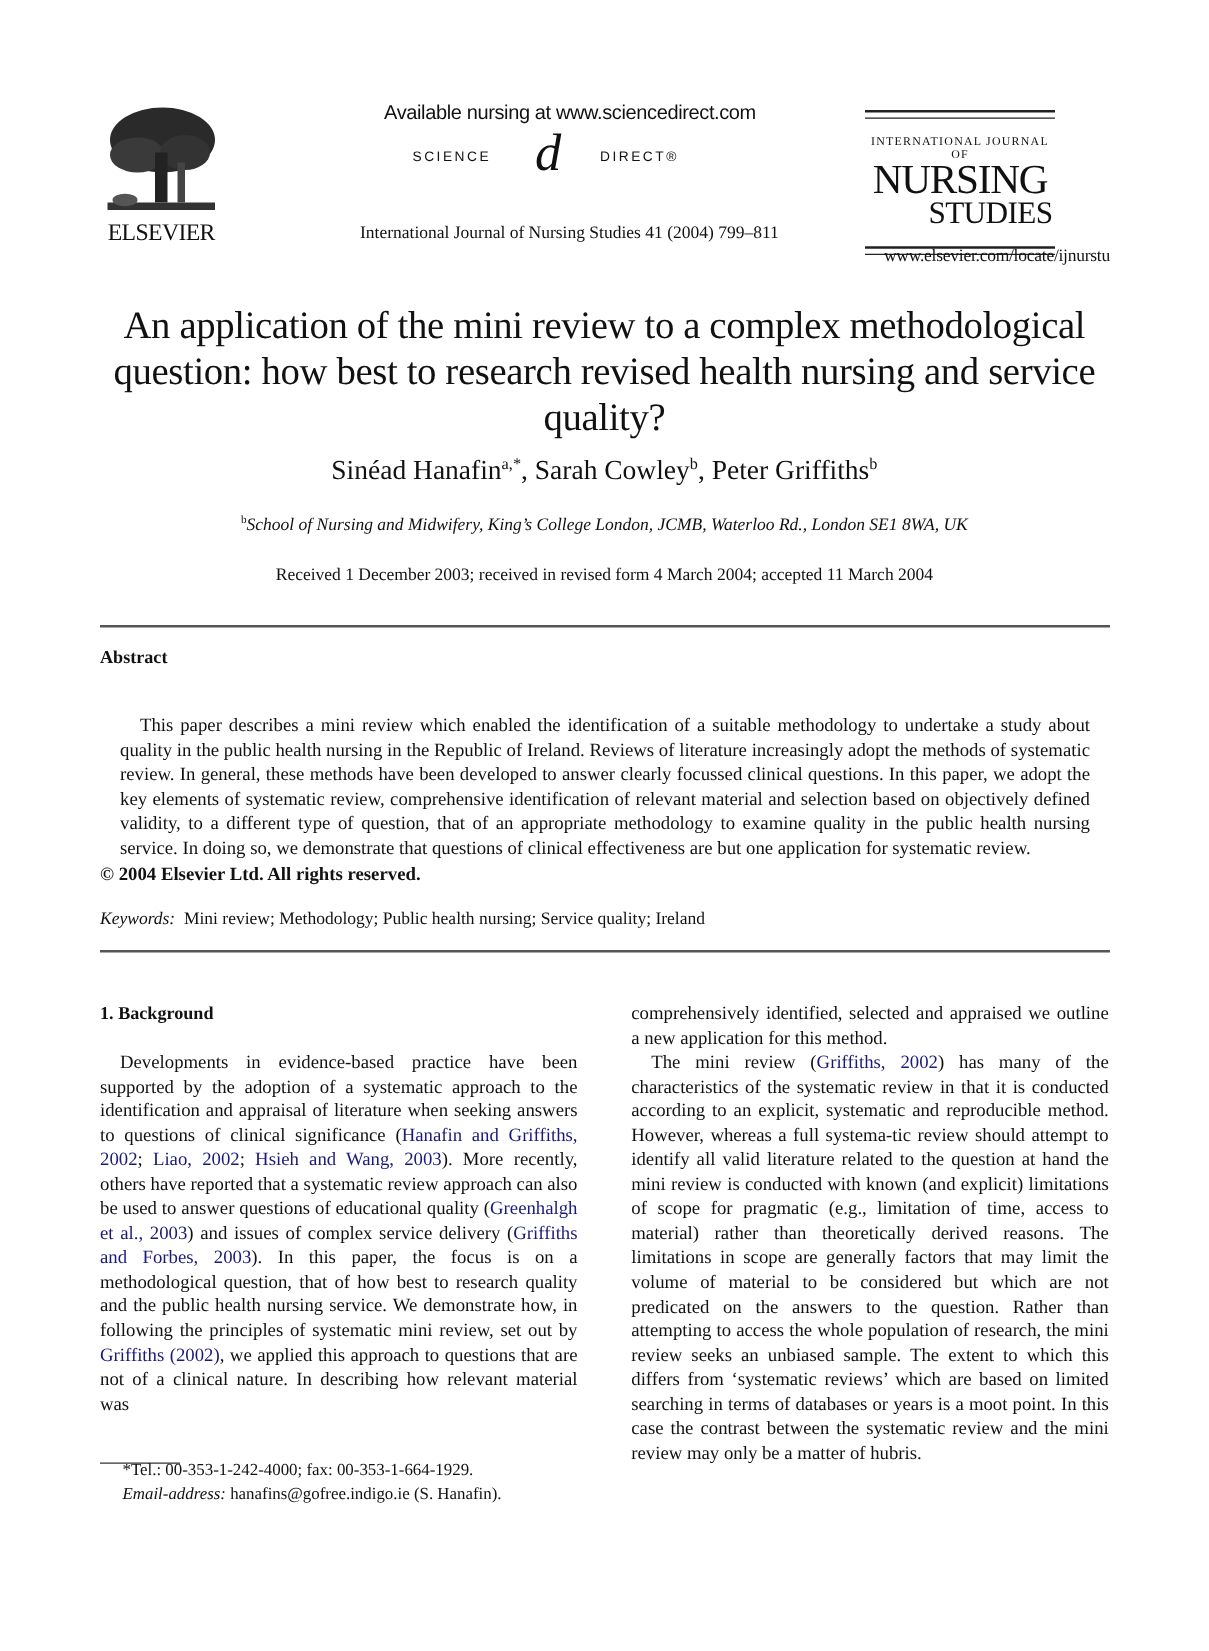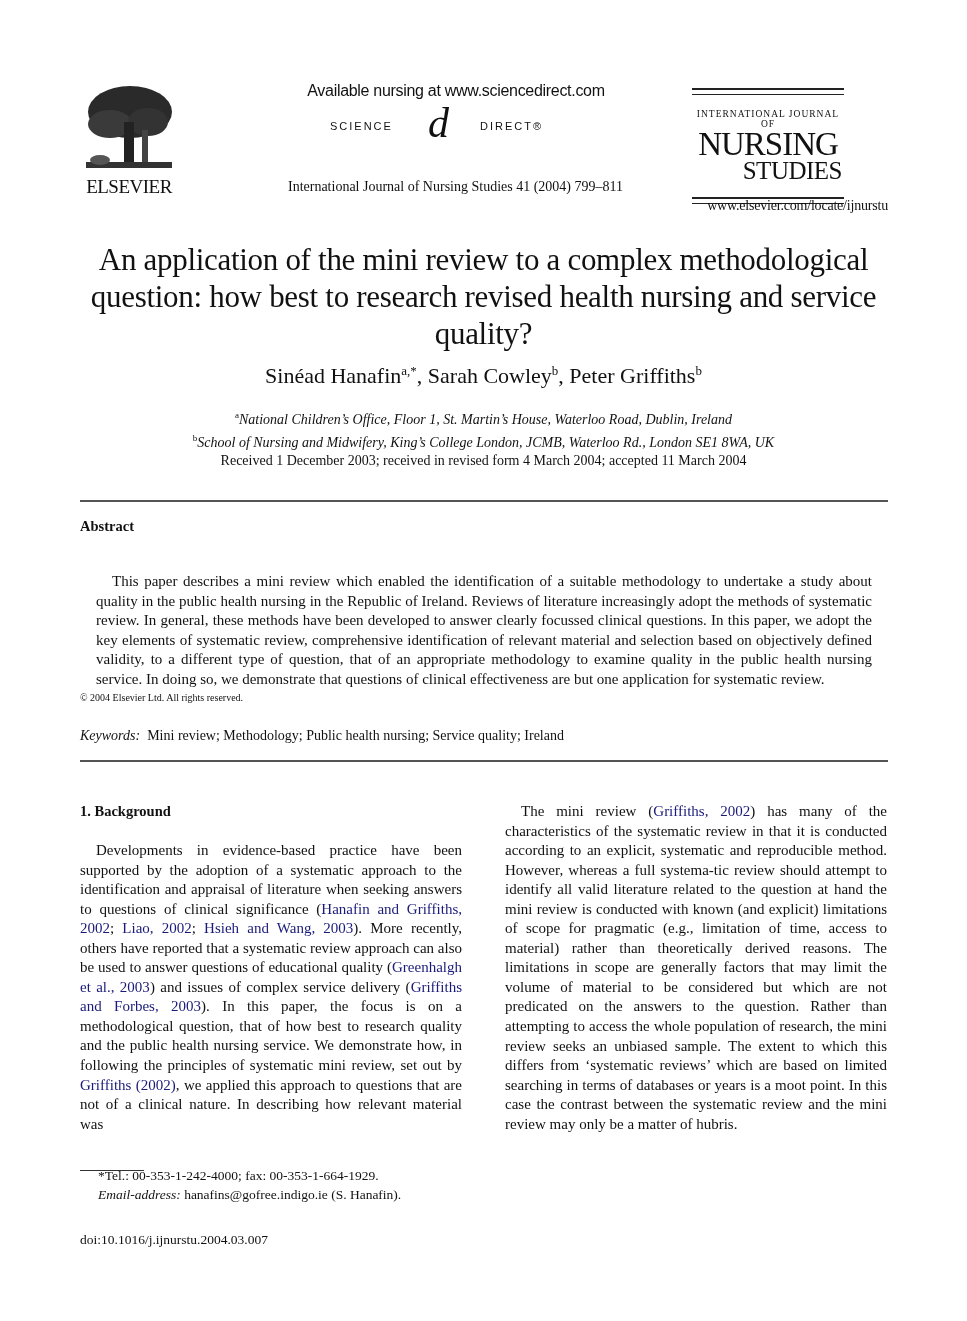--- a/index.html
+++ b/index.html
@@ -38,21 +38,21 @@
   #affils { left: 60px; top: 406px; width: 847px; text-align: center; font-style: italic; font-size: 14px; line-height: 19px; }
   #affils sup { font-style: normal; font-size: 9px; }
   #received { left: 60px; top: 453px; width: 847px; text-align: center; font-size: 14px; }
 
   .hrule { left: 80px; width: 808px; height: 0; border-top: 2px solid #555; }
 
   
   #abs-h { left: 80px; top: 518px; font-weight: bold; font-size: 14.5px; }
   #abs-body { left: 80px; top: 556px; width: 808px; font-size: 15px; line-height: 19.6px; text-align: justify; }
   #abs-body p { margin: 16px; text-indent: 16px; }
-  #abs-copy { left: 80px; top: 692px; font-size: 10px; }
+  #abs-copy { left: 80px; top: 692px; font-size: 15px; font-weight: bold; }
   #keywords { left: 80px; top: 728px; font-size: 14px; }
   #keywords .kl { font-style: italic; }
 
   
   #sec-h { left: 80px; top: 803px; font-weight: bold; font-size: 14.5px; }
   .col { width: 382px; font-size: 15px; line-height: 19.55px; text-align: justify; }
   .col p { margin: 0; }
   .ind { text-indent: 16px; }
   #col-left { left: 80px; top: 841px; }
   #col-right { left: 505px; top: 802px; }
@@ -94,21 +94,20 @@
   <div class="stud">STUDIES</div>
   <div class="rule2 bottom"></div>
 </div>
 <div id="jurl" class="abs link" style="color:#111">www.elsevier.com/locate/ijnurstu</div>
 
 <div id="title" class="abs">An application of the mini review to a complex methodological question: how best to research revised health nursing and service quality?</div>
 <div id="authors" class="abs">
   <span>Sinéad Hanafin</span><sup>a,*</sup><span>, </span><span>Sarah Cowley</span><sup>b</sup><span>, </span><span>Peter Griffiths</span><sup>b</sup>
 </div>
 <div id="affils" class="abs">
-  <div><sup>a</sup><span>National Children’s Office, Floor 1, St. Martin’s House, Waterloo Road, Dublin, Ireland</span></div>
   <div><sup>b</sup><span>School of Nursing and Midwifery, King’s College London, JCMB, Waterloo Rd., London SE1 8WA, UK</span></div>
 </div>
 <div id="received" class="abs">Received 1 December 2003; received in revised form 4 March 2004; accepted 11 March 2004</div>
 
 <div class="abs hrule" style="top:500px"></div>
 
 <div id="abs-h" class="abs">Abstract</div>
 <div id="abs-body" class="abs">
   <p>This paper describes a mini review which enabled the identification of a suitable methodology to undertake a study about quality in the public health nursing in the Republic of Ireland. Reviews of literature increasingly adopt the methods of systematic review. In general, these methods have been developed to answer clearly focussed clinical questions. In this paper, we adopt the key elements of systematic review, comprehensive identification of relevant material and selection based on objectively defined validity, to a different type of question, that of an appropriate methodology to examine quality in the public health nursing service. In doing so, we demonstrate that questions of clinical effectiveness are but one application for systematic review.</p>
 </div>
@@ -120,23 +119,23 @@
 
 <div class="abs hrule" style="top:760px"></div>
 
 <div id="sec-h" class="abs">1.  Background</div>
 
 <div id="col-left" class="abs col">
   <p class="ind"><span>Developments in evidence-based practice have been supported by the adoption of a systematic approach to the identification and appraisal of literature when seeking answers to questions of clinical significance (</span><span class="link">Hanafin and Griffiths, 2002</span><span>; </span><span class="link">Liao, 2002</span><span>; </span><span class="link">Hsieh and Wang, 2003</span><span>). More recently, others have reported that a systematic review approach can also be used to answer questions of educational quality (</span><span class="link">Greenhalgh et al., 2003</span><span>) and issues of complex service delivery (</span><span class="link">Griffiths and Forbes, 2003</span><span>). In this paper, the focus is on a methodological question, that of how best to research quality and the public health nursing service. We demonstrate how, in following the principles of systematic mini review, set out by </span><span class="link">Griffiths (2002)</span><span>, we applied this approach to questions that are not of a clinical nature. In describing how relevant material was</span></p>
 </div>
 
 <div id="col-right" class="abs col">
+  <p>comprehensively identified, selected and appraised we outline a new application for this method.</p>
   <p class="ind"><span>The mini review (</span><span class="link">Griffiths, 2002</span><span>) has many of the characteristics of the systematic review in that it is conducted according to an explicit, systematic and reproducible method. However, whereas a full systema-tic review should attempt to identify all valid literature related to the question at hand the mini review is conducted with known (and explicit) limitations of scope for pragmatic (e.g., limitation of time, access to material) rather than theoretically derived reasons. The limitations in scope are generally factors that may limit the volume of material to be considered but which are not predicated on the answers to the question. Rather than attempting to access the whole population of research, the mini review seeks an unbiased sample. The extent to which this differs from ‘systematic reviews’ which are based on limited searching in terms of databases or years is a moot point. In this case the contrast between the systematic review and the mini review may only be a matter of hubris.</span></p>
 </div>
 
 <div id="fn-rule" class="abs"></div>
 <div id="fn" class="abs">
   <div class="l">*Tel.: 00-353-1-242-4000; fax: 00-353-1-664-1929.</div>
   <div class="l"><span class="it">Email-address:</span> <span>hanafins@gofree.indigo.ie (S. Hanafin).</span></div>
 </div>
 <div id="front" class="abs">
-  <div>doi:10.1016/j.ijnurstu.2004.03.007</div>
 </div>
 
 </body></html>

